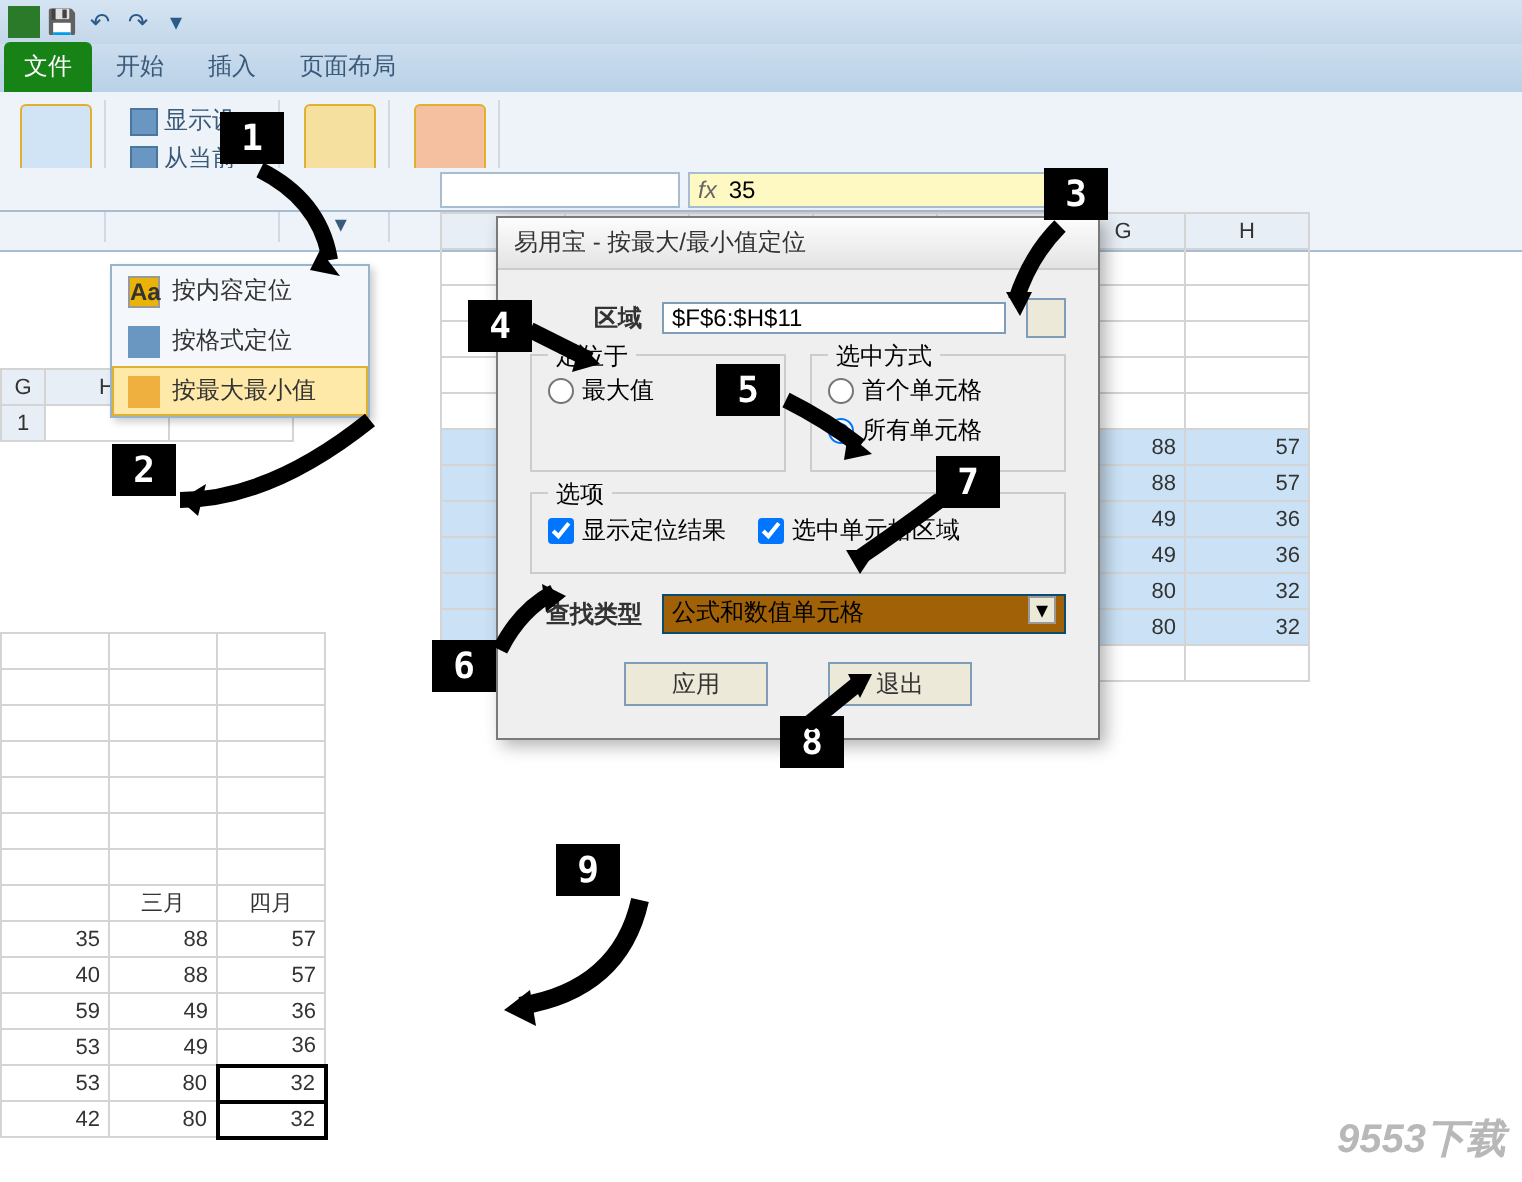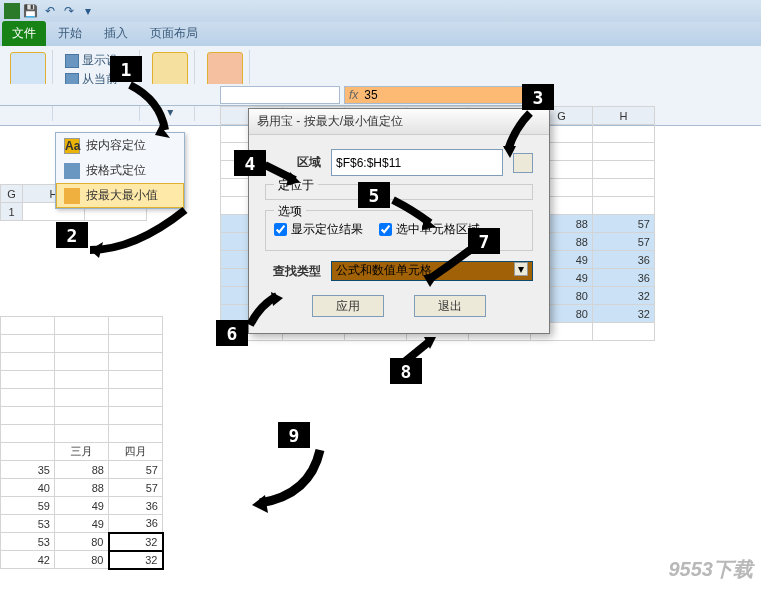--- a/index.html
+++ b/index.html
@@ -12,38 +12,38 @@
 .tab.active{background:#178317;color:#fff;border-radius:3px 3px 0 0;}
 .ribbon{height:80px;background:#edf3f9;border-bottom:1px solid #a8bdd1;display:flex;gap:6px;padding:4px;}
 .rgroup{display:flex;flex-direction:column;align-items:center;justify-content:flex-start;border-right:1px solid #d0dae4;padding:2px 6px;position:relative;}
 .rgroup .big{width:36px;height:36px;background:#ffd96b;border:1px solid #e0b030;border-radius:3px;margin-bottom:2px;}
 .rgroup .lbl{font-size:11px;color:#3a5a7a;text-align:center;}
 .smallbtns{display:flex;flex-direction:column;gap:2px;}
 .smallbtn{display:flex;align-items:center;gap:3px;color:#3a5a7a;}
 .smallbtn .si{width:14px;height:14px;background:#6a96c2;border:1px solid #4a76a2;}
 .formulabar{height:22px;background:#edf3f9;border-bottom:1px solid #a8bdd1;display:flex;align-items:center;}
 .namebox{width:120px;border:1px solid #a8bdd1;height:18px;padding:0 4px;background:#fff;margin-left:220px;}
-.fxbox{border:1px solid #a8bdd1;height:18px;flex:1;background:#fdba74;display:flex;align-items:center;padding:0 4px;gap:6px;margin:0 4px;}
+.fxbox{border:1px solid #a8bdd1;height:18px;flex:1;background:#fef9c3;display:flex;align-items:center;padding:0 4px;gap:6px;margin:0 4px;}
 .fxbox .fx{font-style:italic;color:#666;}
 .sheet-area{position:absolute;left:0;top:84px;width:761px;height:507px;}
 .grid{border-collapse:collapse;}
 .grid td,.grid th{border:1px solid #d4d4d4;height:18px;min-width:62px;text-align:center;font-size:11px;color:#333;padding:0 4px;}
 .grid th{background:#e8eef5;font-weight:normal;}
 .grid .rowh{background:#e8eef5;width:22px;min-width:22px;}
 .hl td{background:#cbe2f6;}
 .menu{position:absolute;left:55px;top:132px;width:130px;background:#f4f7fb;border:1px solid #9ab3cc;box-shadow:2px 2px 4px rgba(0,0,0,.2);}
 .menu-item{display:flex;align-items:center;gap:6px;padding:4px 8px;color:#333;}
 .menu-item:hover,.menu-item.sel{background:#ffe9a8;border:1px solid #e0b030;padding:3px 7px;}
 .menu-item .mi{width:16px;height:16px;background:#6a96c2;}
 .dialog{position:absolute;left:248px;top:108px;width:302px;background:#efefef;border:1px solid #7a7a7a;box-shadow:3px 3px 8px rgba(0,0,0,.3);}
 .dlg-title{background:linear-gradient(#fdfdfd,#e3e3e3);border-bottom:1px solid #ccc;padding:4px 8px;color:#333;}
 .dlg-body{padding:14px 16px 16px;}
 .row{display:flex;align-items:center;gap:10px;margin-bottom:8px;}
 .lblcol{width:56px;text-align:right;color:#333;font-weight:bold;}
-.txtin{flex:1;height:27px;border:1px solid #7f9db9;background:#fff;padding:0 4px;}
+.txtin{flex:1;height:16px;border:1px solid #7f9db9;background:#fff;padding:0 4px;}
 .pickbtn{width:20px;height:20px;border:1px solid #7f9db9;background:#ece9d8;}
 .fieldset{border:1px solid #ccc;padding:6px 8px 8px;margin-bottom:10px;position:relative;}
 .legend{position:absolute;top:-8px;left:8px;background:#efefef;padding:0 4px;}
 .radio{display:flex;align-items:center;gap:4px;margin:3px 0;}
 .radio input{margin:0;}
 .flex2{display:flex;gap:12px;}
 .flex2 .fieldset{flex:1;}
 .chkrow{display:flex;align-items:flex-start;gap:16px;margin:4px 0;}
 .chk{display:flex;align-items:center;gap:4px;}
 .combo{flex:1;height:20px;border:1px solid #0c4a6e;background:#a16207;display:flex;align-items:flex-start;justify-content:space-between;padding:0 4px;}
@@ -275,20 +275,35 @@
   <div class="dlg-title">易用宝 - 按最大/最小值定位</div>
   <div class="dlg-body">
     <div class="row">
       <div class="lblcol">区域</div>
       <input class="txtin" value="$F$6:$H$11" style="">
       <button class="pickbtn"></button>
     </div>
     <div class="flex2">
       <div class="fieldset">
         <div class="legend">定位于</div>
+        <label class="radio">
+            <input type="radio" style="">
+            <span>最大值</span>
+          </label>
+      </div>
+      <div class="fieldset">
+        <div class="legend">选中方式</div>
+        <label class="radio">
+            <input type="radio" style="">
+            <span>首个单元格</span>
+          </label>
+        <label class="radio">
+            <input type="radio" checked="" style="">
+            <span>所有单元格</span>
+          </label>
       </div>
     </div>
     <div class="fieldset">
       <div class="legend">选项</div>
       <div class="chkrow">
         <label class="chk">
             <input type="checkbox" checked="" style="">
             <span>显示定位结果</span>
           </label>
         <label class="chk">

